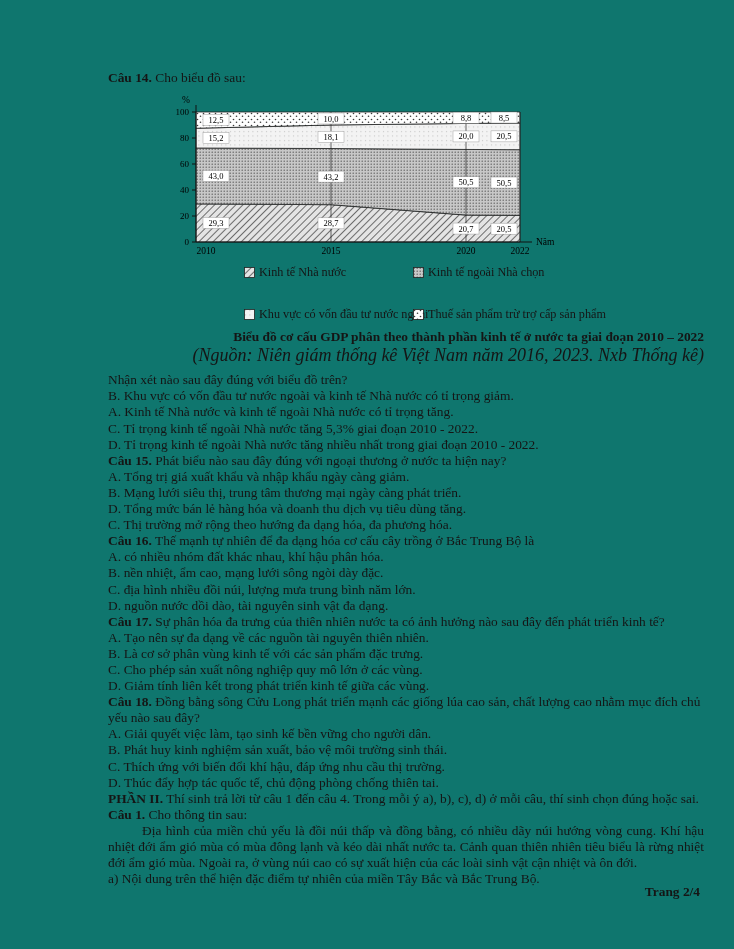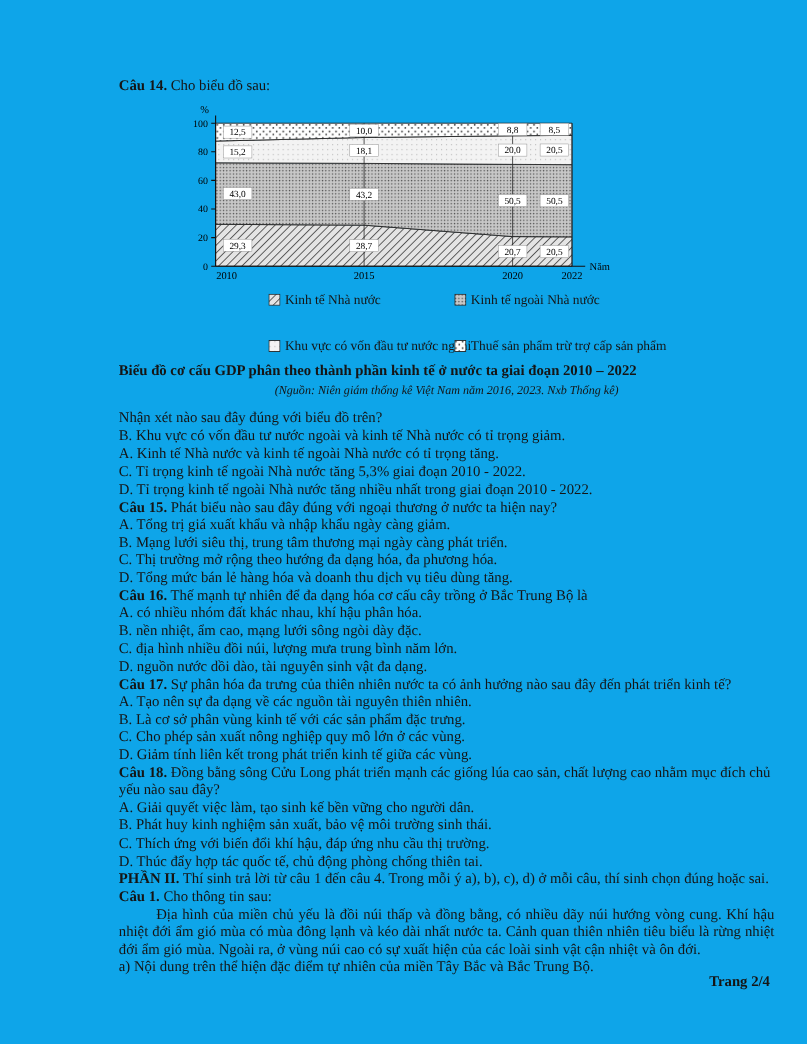--- a/index.html
+++ b/index.html
@@ -1,27 +1,27 @@
 <!DOCTYPE html>
 <html><head>
 <meta charset="utf-8">
 <style>
   html,body{margin:0;padding:0;background:#fff;}
-  .page{position:relative;width:734px;height:949px;background:#0ea5e9;overflow:hidden;
+  .page{position:relative;width:734px;height:949px;background:#0f766e;overflow:hidden;
         font-family:"Liberation Serif",serif;color:#151515;}
   .content{position:absolute;left:108px;top:70px;width:596px;font-size:13.4px;line-height:16.1px;}
   .line{min-height:16.1px;}
   .qlabel{font-weight:bold;}
   #chart-svg{display:block;margin:8px 0 0 40px;font-family:"Liberation Serif",serif;}
   .legend{margin:2px 0 0 136px;display:grid;grid-template-columns:140px auto;
           row-gap:3px;font-size:12.2px;line-height:13px;gap:29px;}
   .legend-item{display:flex;align-items:center;gap:4px;white-space:nowrap;}
   .legend-item svg{flex:none;display:block;}
-  .chart-title{text-align:left;font-weight:bold;font-size:13.4px;margin-top:8px;}
-  .chart-source{text-align:center;font-style:italic;font-size:11px;margin-top:2px;}
+  .chart-title{text-align:right;font-weight:bold;font-size:13.4px;margin-top:8px;}
+  .chart-source{text-align:right;font-style:italic;font-size:18px;margin-top:2px;}
   .first-q{margin-top:9px;}
   .para{text-indent:34px;text-align:justify;}
   .footer{position:absolute;right:34px;top:884px;font-weight:bold;font-size:13.4px;}
 </style>
 </head>
 <body>
 
 <div class="page">
   <div class="content">
 
@@ -115,21 +115,21 @@
       <div class="legend-item">
         <svg width="11" height="11">
             <rect x="0.5" y="0.5" width="10" height="10" fill="url(#pA)" stroke="#222" stroke-width="0.8"></rect>
           </svg>
         <span>Kinh tế Nhà nước</span>
       </div>
       <div class="legend-item">
         <svg width="11" height="11">
             <rect x="0.5" y="0.5" width="10" height="10" fill="url(#pB)" stroke="#222" stroke-width="0.8"></rect>
           </svg>
-        <span>Kinh tế ngoài Nhà nước</span>
+        <span>Kinh tế ngoài Nhà chọn</span>
       </div>
       <div class="legend-item">
         <svg width="11" height="11">
             <rect x="0.5" y="0.5" width="10" height="10" fill="url(#pC)" stroke="#222" stroke-width="0.8"></rect>
           </svg>
         <span>Khu vực có vốn đầu tư nước ngoài</span>
       </div>
       <div class="legend-item">
         <svg width="11" height="11">
             <rect x="0.5" y="0.5" width="10" height="10" fill="url(#pD)" stroke="#222" stroke-width="0.8"></rect>
@@ -149,22 +149,22 @@
       <div class="line">D. Tỉ trọng kinh tế ngoài Nhà nước tăng nhiều nhất trong giai đoạn 2010 - 2022.</div>
     </div>
 
     <div>
       <div class="line">
         <span class="qlabel">Câu 15.</span>
         <span>Phát biểu nào sau đây đúng với ngoại thương ở nước ta hiện nay?</span>
       </div>
       <div class="line">A. Tổng trị giá xuất khẩu và nhập khẩu ngày càng giảm.</div>
       <div class="line">B. Mạng lưới siêu thị, trung tâm thương mại ngày càng phát triển.</div>
+      <div class="line">D. Tổng mức bán lẻ hàng hóa và doanh thu dịch vụ tiêu dùng tăng.</div>
       <div class="line">C. Thị trường mở rộng theo hướng đa dạng hóa, đa phương hóa.</div>
-      <div class="line">D. Tổng mức bán lẻ hàng hóa và doanh thu dịch vụ tiêu dùng tăng.</div>
     </div>
 
     <div>
       <div class="line">
         <span class="qlabel">Câu 16.</span>
         <span>Thế mạnh tự nhiên để đa dạng hóa cơ cấu cây trồng ở Bắc Trung Bộ là</span>
       </div>
       <div class="line">A. có nhiều nhóm đất khác nhau, khí hậu phân hóa.</div>
       <div class="line">B. nền nhiệt, ẩm cao, mạng lưới sông ngòi dày đặc.</div>
       <div class="line">C. địa hình nhiều đồi núi, lượng mưa trung bình năm lớn.</div>

